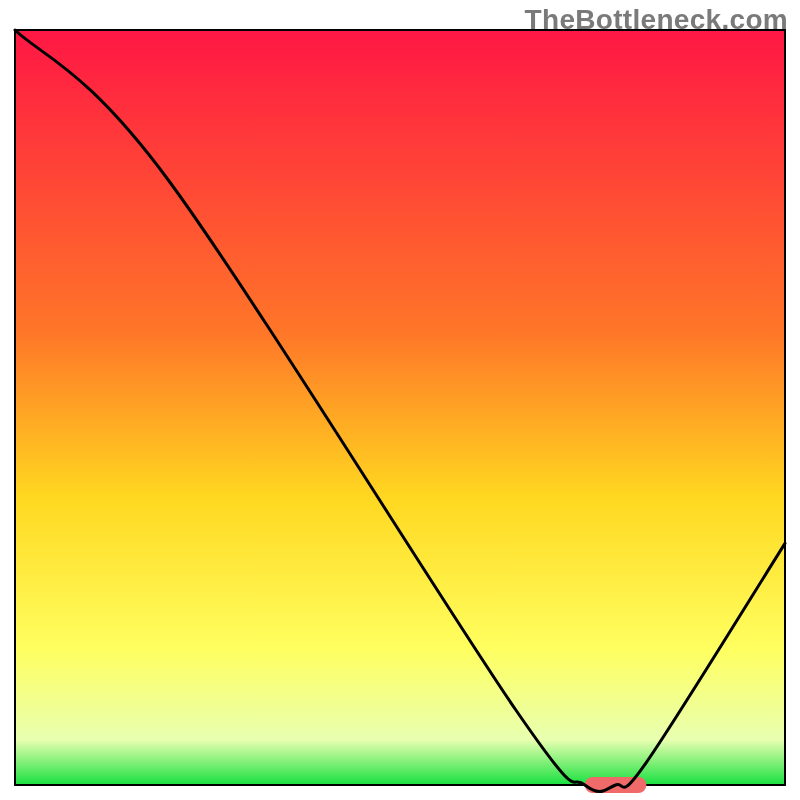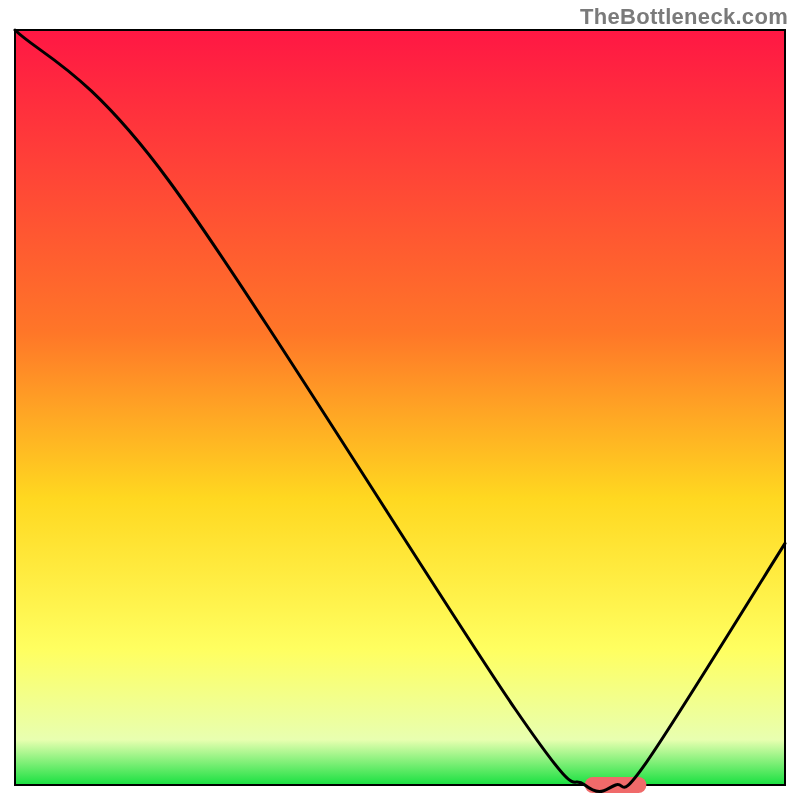--- a/index.html
+++ b/index.html
@@ -13,21 +13,21 @@
   }
   .wrap {
     width: 800px;
     height: 800px;
     position: relative;
   }
   .watermark {
     position: absolute;
     top: 4px;
     right: 12px;
-    font-size: 22px;
+    font-size: 28px;
     font-weight: bold;
     color: #7a7a7a;
     letter-spacing: 0.3px;
     z-index: 5;
   }
   svg.chart {
     position: absolute;
     top: 0; left: 0;
     width: 800px; height: 800px;
   }

